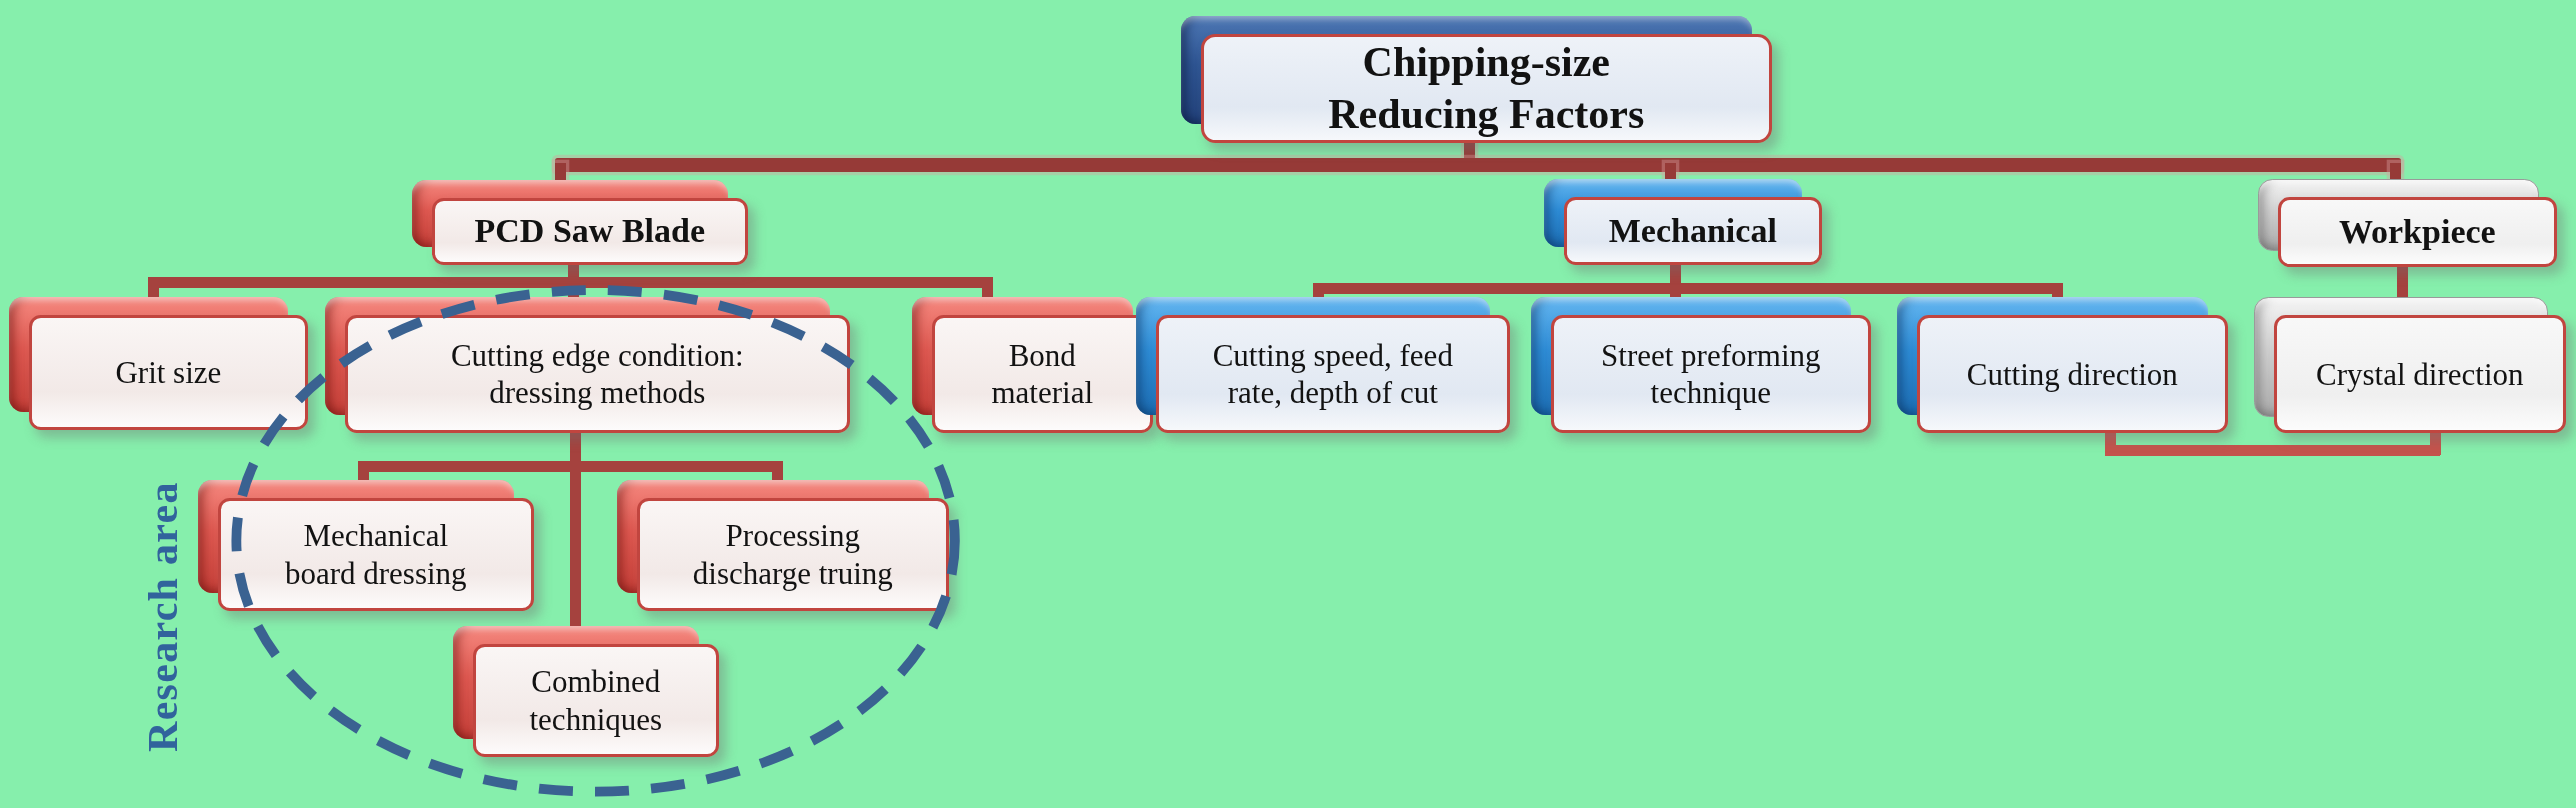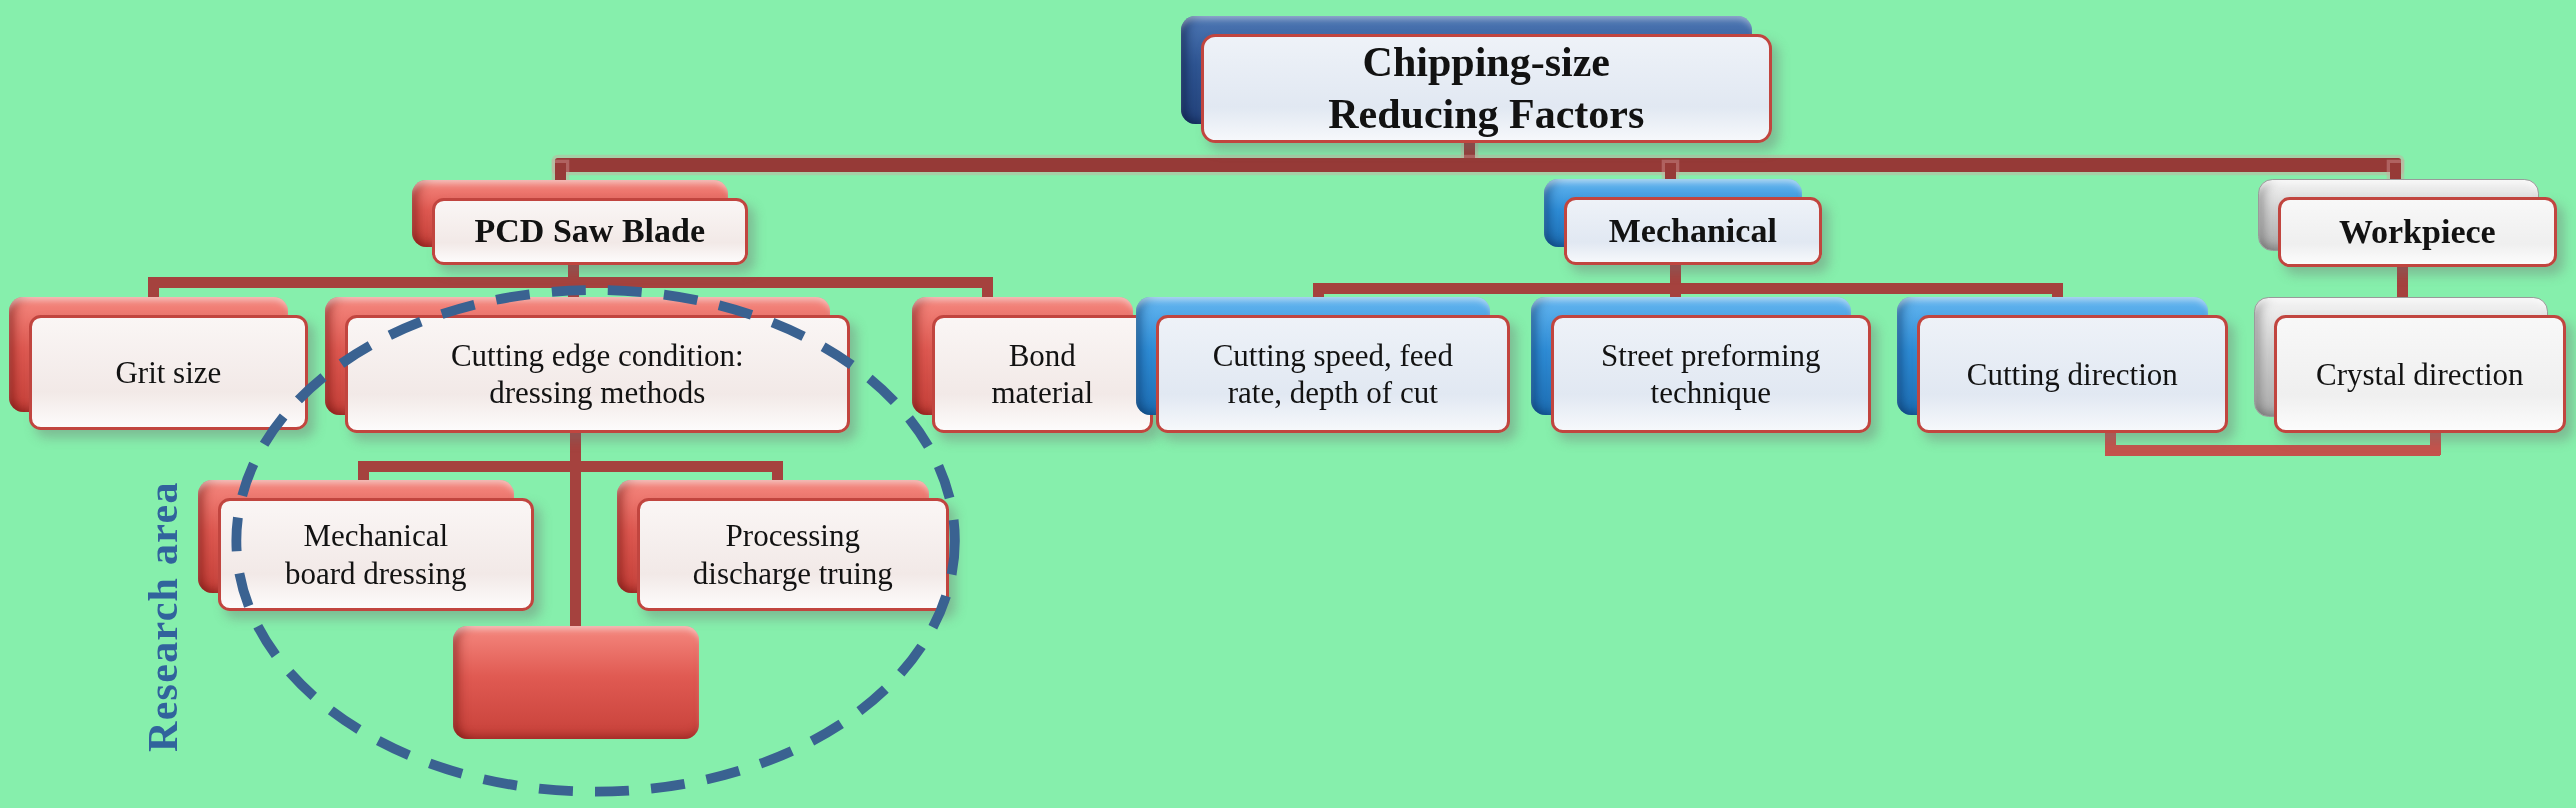--- a/index.html
+++ b/index.html
@@ -254,20 +254,24 @@
   <div class="node theme-red" id="n-electrical">
     <div class="plate"></div>
     <div class="face">
       <span class="lbl">Processing
 discharge truing</span>
     </div>
   </div>
 
   <div class="node theme-red" id="n-combined">
     <div class="plate"></div>
+    <div class="face">
+      <span class="lbl">Combined
+techniques</span>
+    </div>
   </div>
 
   <svg class="ellipse-svg" width="2576" height="808" viewBox="0 0 3942 1237">
     <ellipse cx="911" cy="828" rx="550" ry="384" fill="none" stroke="#3a6291" stroke-width="15" stroke-dasharray="52 34"></ellipse>
   </svg>
 
   <div class="research">Research area</div>
 
 </div>
 

